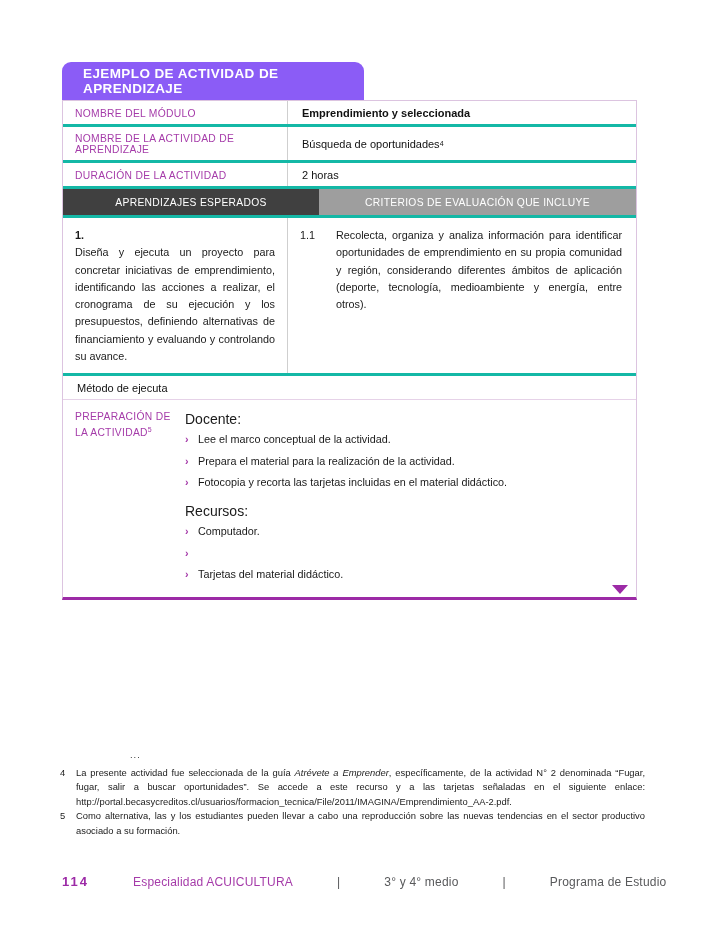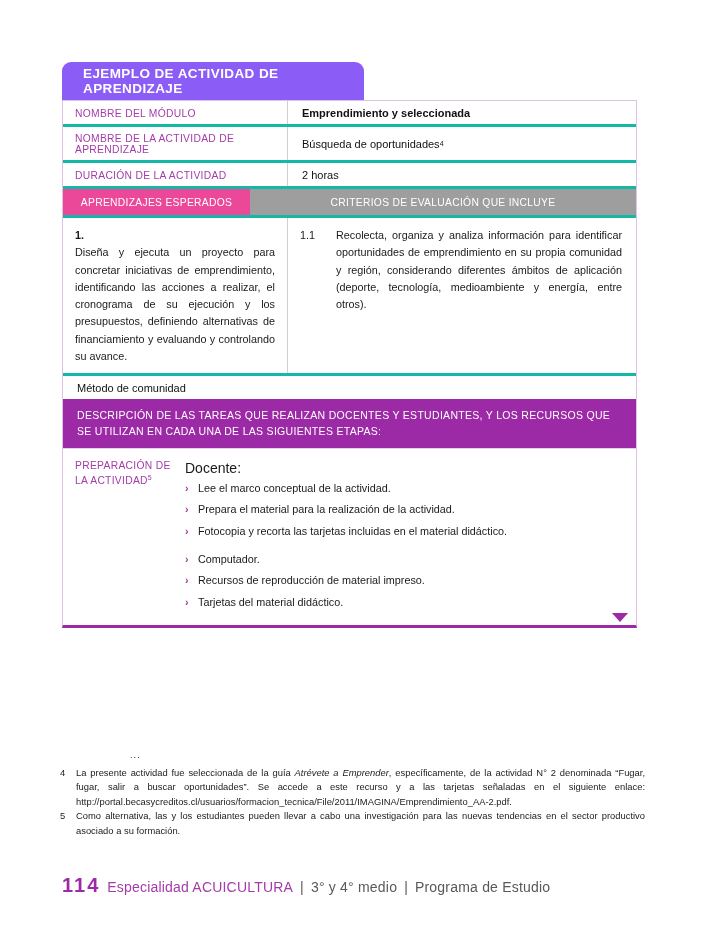--- a/index.html
+++ b/index.html
@@ -25,21 +25,21 @@
   .label-cell {
     width:225px; padding:6px 8px 5px 12px;
     color:#a53ba9; font-size:10.3px; letter-spacing:.3px;
     border-right:1px solid #cfcfcf; display:flex; align-items:center;
   }
   .value-cell { flex:1; padding:6px 8px 5px 14px; font-size:11px; color:#111; display:flex; align-items:center; }
   .bold { font-weight:bold; }
   sup { font-size:7px; vertical-align:super; line-height:0; }
   
   .hdr-left {
-    width:187px; background:#ec4899; color:#fff; font-size:10.3px; letter-spacing:.3px;
+    width:256px; background:#404040; color:#fff; font-size:10.3px; letter-spacing:.3px;
     text-align:center; padding:8px 4px 7px; 
   }
   .hdr-right {
     flex:1; background:#9e9e9e; color:#fff; font-size:10.3px; letter-spacing:.3px;
     text-align:center; padding:8px 4px 5px;
   }
   
   .obj-row { min-height:128px; }
   .obj-cell {
     width:225px; border-right:1px solid #cfcfcf; padding:9px 12px 8px 12px;
@@ -74,22 +74,22 @@
   }
   
   .footnotes { position:absolute; left:60px; top:748px; width:585px; font-size:9.4px; color:#222; line-height:1.55; }
   .fn-ellipsis { margin-left:70px; letter-spacing:1px; color:#333; margin-bottom:3px; }
   .footnote { display:flex; }
   .fn-num { width:16px; flex:none; }
   .fn-text { flex:1; text-align:justify; }
   .fn-text em { font-style:italic; }
   
   .footer { position:absolute; left:62px; top:874px; display:flex; align-items:baseline; gap:7px; }
-  .page-num { color:#9c2aa6; font-size:20px; font-weight:bold; letter-spacing:2px; }
-  .footer-small { font-size:14px; letter-spacing:.2px; }
+  .page-num { color:#9c2aa6; font-size:13px; font-weight:bold; letter-spacing:2px; }
+  .footer-small { font-size:12px; letter-spacing:.2px;margin-left:37px; }
   .footer-purple { color:#a53ba9; }
   .footer-gray { color:#58595b; }
 </style>
 </head>
 <body>
 
 <div class="doc">
 
   <div class="title-tab">
     <span>EJEMPLO DE ACTIVIDAD DE APRENDIZAJE</span>
@@ -125,24 +125,23 @@
       </div>
       <div class="crit-cell">
         <div class="crit-item">
           <span class="crit-no">1.1</span>
           <span class="crit-text">Recolecta, organiza y analiza información para identificar oportunidades de emprendimiento en su propia comunidad y región, considerando diferentes ámbitos de aplicación (deporte, tecnología, medioambiente y energía, entre otros).</span>
         </div>
       </div>
     </div>
 
     <div class="row">
-      <div class="value-cell">Método de comunidad</div>
-    </div>
-
-    <div class="desc-band">DESCRIPCIÓN DE LAS TAREAS QUE REALIZAN DOCENTES Y ESTUDIANTES, Y LOS RECURSOS QUE SE UTILIZAN EN CADA UNA DE LAS SIGUIENTES ETAPAS:</div>
+      <div class="value-cell">Método de ejecuta</div>
+    </div>
+
 
     <div class="prep-row">
       <div class="prep-label">
         <span>PREPARACIÓN DE LA ACTIVIDAD</span><sup>5</sup>
       </div>
       <div class="prep-content">
         <div class="group-heading">Docente:</div>
         <ul class="bullet-list">
           <li>
             <span class="bullet-glyph">›</span>
@@ -151,49 +150,49 @@
           <li>
             <span class="bullet-glyph">›</span>
             <span>Prepara el material para la realización de la actividad.</span>
           </li>
           <li>
             <span class="bullet-glyph">›</span>
             <span>Fotocopia y recorta las tarjetas incluidas en el material didáctico.</span>
           </li>
         </ul>
         <div class="recursos-block">
+          <div class="group-heading">Recursos:</div>
           <ul class="bullet-list">
             <li>
               <span class="bullet-glyph">›</span>
               <span>Computador.</span>
             </li>
             <li>
               <span class="bullet-glyph">›</span>
-              <span>Recursos de reproducción de material impreso.</span>
             </li>
             <li>
               <span class="bullet-glyph">›</span>
               <span>Tarjetas del material didáctico.</span>
             </li>
           </ul>
         </div>
       </div>
       <div class="cont-arrow"></div>
     </div>
   </div>
 
   <div class="footnotes">
     <div class="fn-ellipsis">...</div>
     <div class="footnote">
       <span class="fn-num">4</span>
       <span class="fn-text"><span>La presente actividad fue seleccionada de la guía </span><em>Atrévete a Emprender</em><span>, específicamente, de la actividad N° 2 denominada “Fugar, fugar, salir a buscar oportunidades”. Se accede a este recurso y a las tarjetas señaladas en el siguiente enlace: http://portal.becasycreditos.cl/usuarios/formacion_tecnica/File/2011/IMAGINA/Emprendimiento_AA-2.pdf.</span></span>
     </div>
     <div class="footnote">
       <span class="fn-num">5</span>
-      <span class="fn-text">Como alternativa, las y los estudiantes pueden llevar a cabo una investigación para las nuevas tendencias en el sector productivo asociado a su formación.</span>
+      <span class="fn-text">Como alternativa, las y los estudiantes pueden llevar a cabo una reproducción sobre las nuevas tendencias en el sector productivo asociado a su formación.</span>
     </div>
   </div>
 
   <div class="footer">
     <span class="page-num">114</span>
     <span class="footer-small footer-purple">Especialidad ACUICULTURA</span>
     <span class="footer-small footer-gray">|</span>
     <span class="footer-small footer-gray">3° y 4° medio</span>
     <span class="footer-small footer-gray">|</span>
     <span class="footer-small footer-gray">Programa de Estudio</span>

